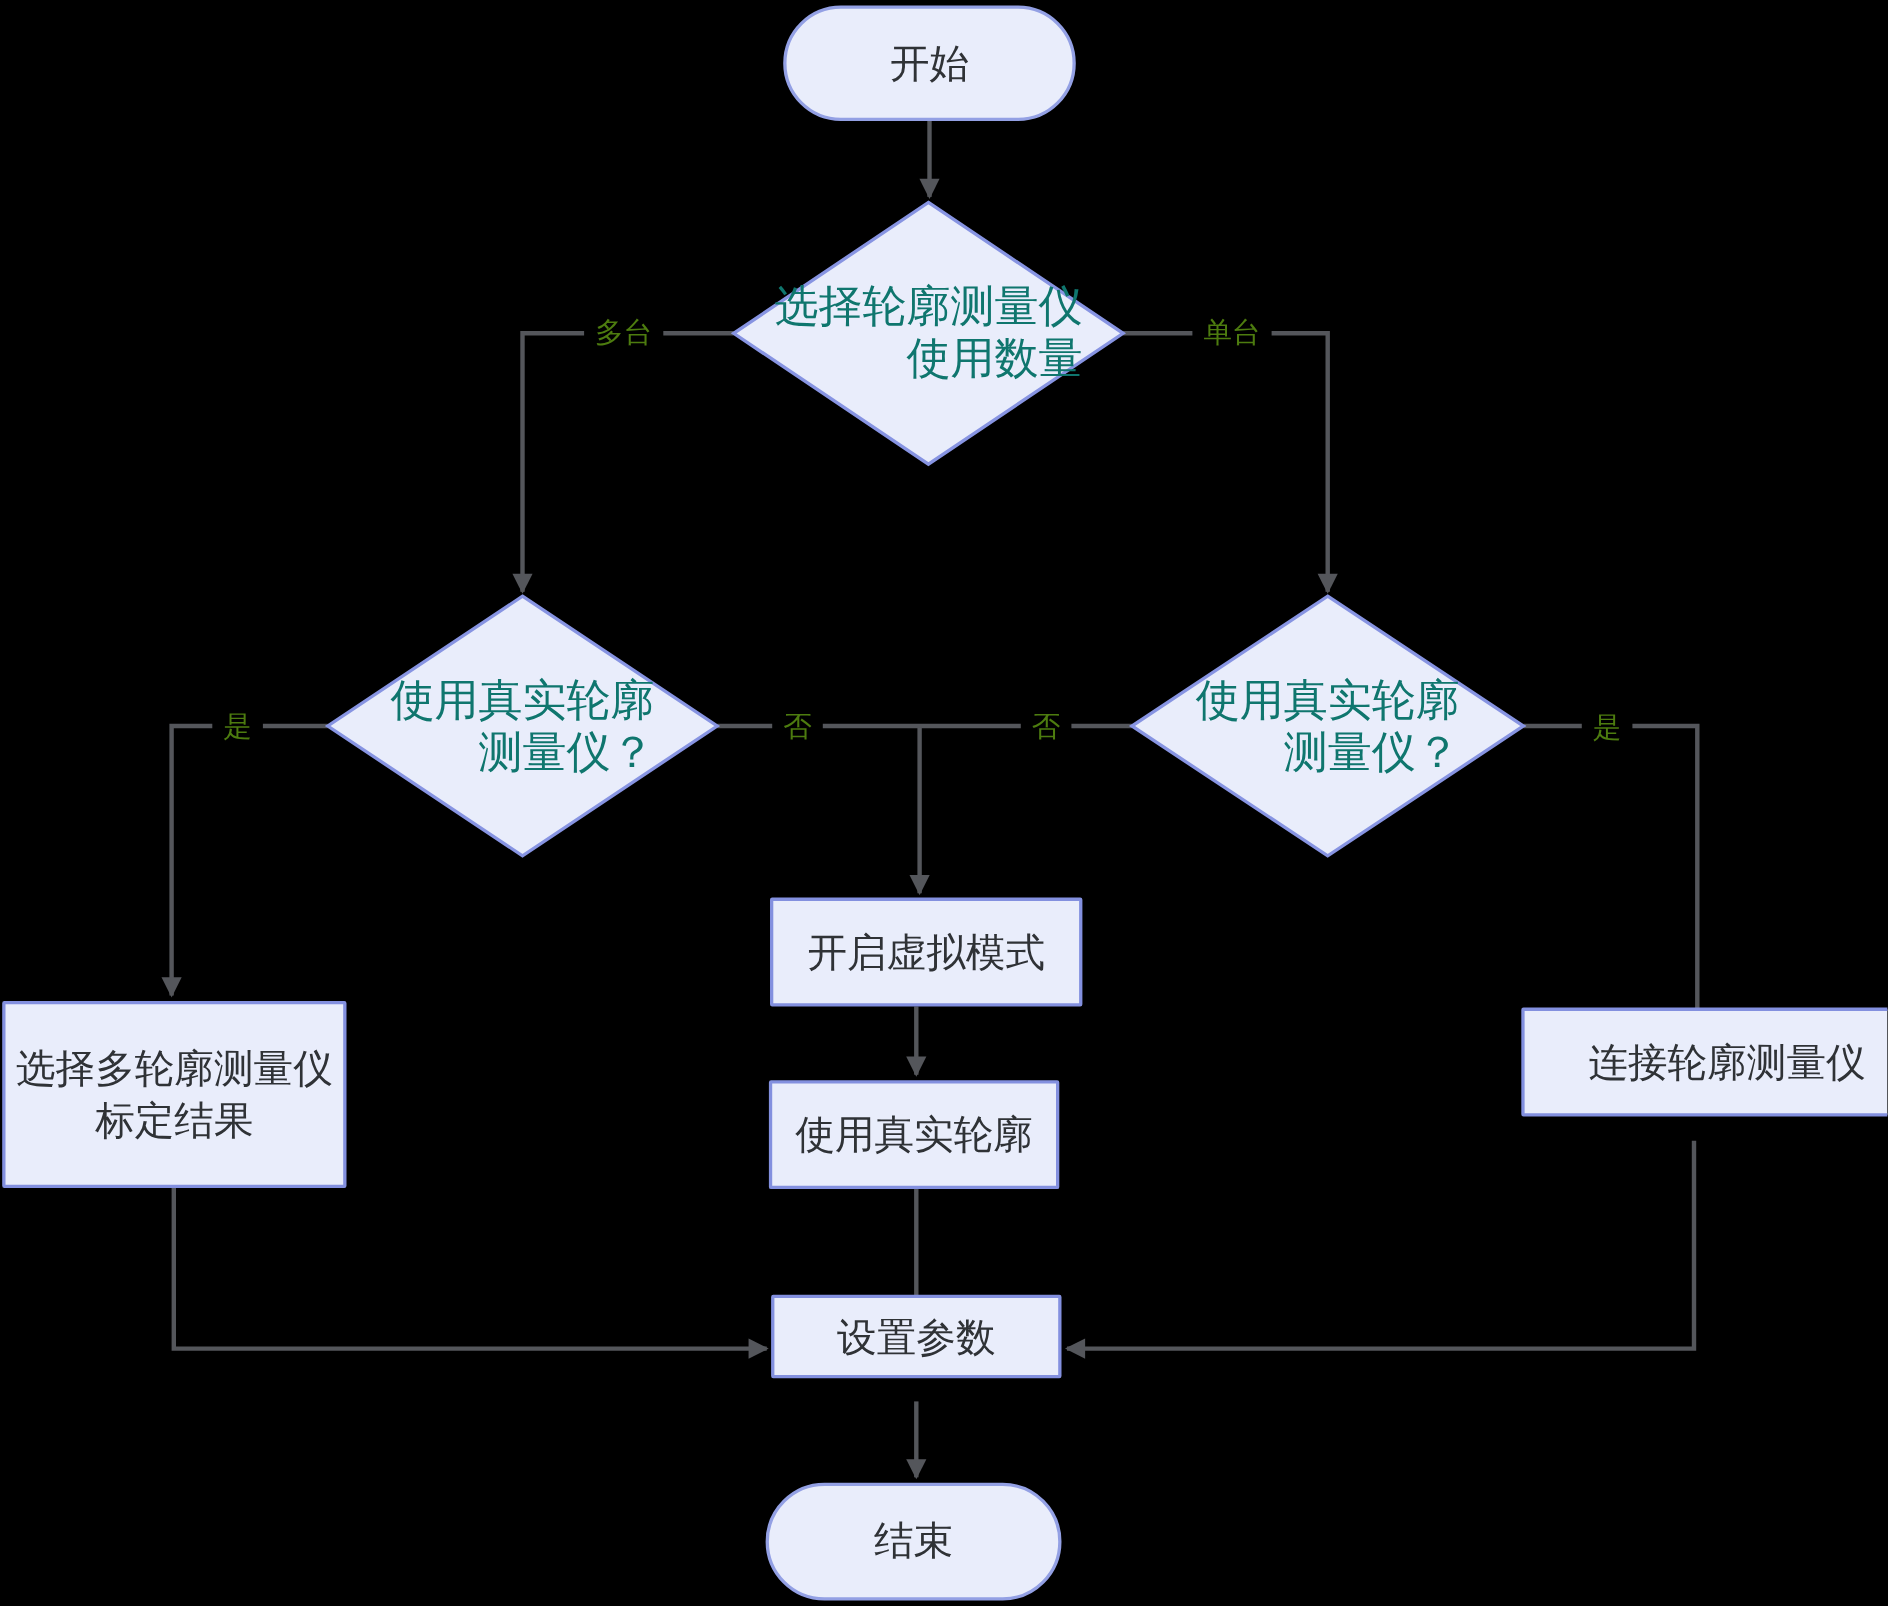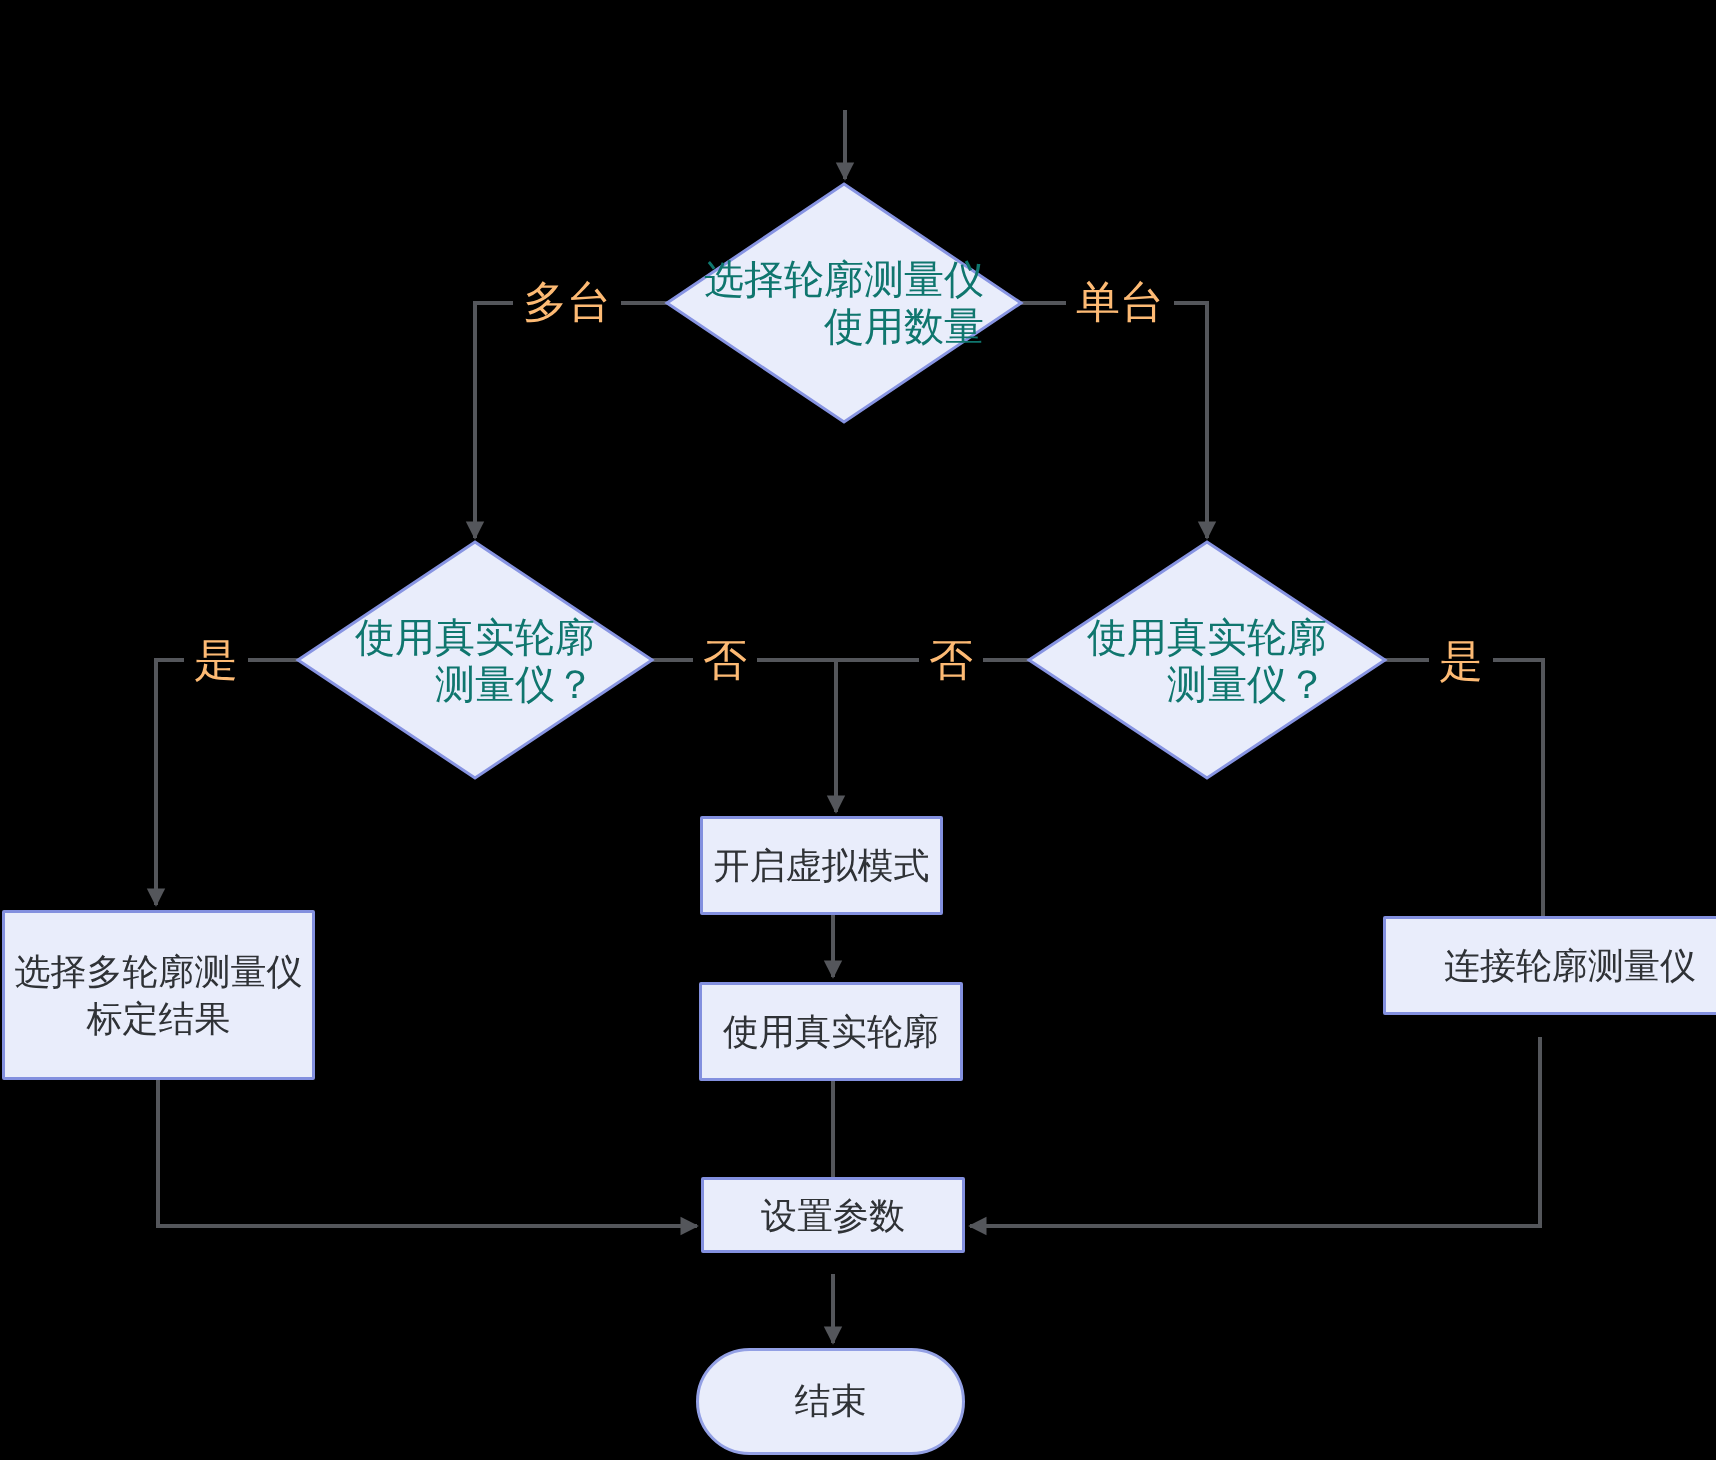--- a/index.html
+++ b/index.html
@@ -22,22 +22,22 @@
   }
   .stadium{border-radius:54px;border-color:#93A0E4;}
   .rect{border-radius:2px;}
   .diamond-text{
     position:absolute;transform:translate(-50%,-50%);
     color:#0f766e;font-size:40px;line-height:47px;
     text-align:right;white-space:pre-line;
   }
   .edge-label{
     position:absolute;transform:translate(-50%,-50%);
-    background:#000000;color:#fdba74;
-    font-size:44px;line-height:42px;padding:0 10px;
+    background:#000000;color:#4d7c0f;
+    font-size:26px;line-height:42px;padding:0 10px;
     white-space:nowrap;
   }
 </style>
 </head>
 <body>
 
 <div class="canvas">
 
   <svg class="connector-layer" width="1716" height="1460" viewBox="0 0 1716 1460">
     <defs>
@@ -68,22 +68,23 @@
 
     <path class="edge" d="M1540 1037 L1540 1226 L970 1226" marker-end="url(#ah)"></path>
 
     <path class="edge" d="M833 1274 L833 1343" marker-end="url(#ah)"></path>
 
     <polygon class="diamond-shape" points="844,184 1021,303 844,422 667,303"></polygon>
     <polygon class="diamond-shape" points="475,542 652,660 475,778 298,660"></polygon>
     <polygon class="diamond-shape" points="1207,542 1385,660 1207,778 1029,660"></polygon>
   </svg>
 
+  <div class="node stadium" style="left:712px;top:5px;width:266px;height:105px;">开始</div>
 
-  <div class="node rect" style="left:700px;top:816px;width:243px;height:99px;">开启虚拟模式</div>
+  <div class="node rect" style="left:700px;top:816px;width:284px;height:99px;">开启虚拟模式</div>
 
   <div class="node rect" style="left:699px;top:982px;width:264px;height:99px;">使用真实轮廓</div>
 
   <div class="node rect" style="left:2px;top:910px;width:313px;height:170px;">选择多轮廓测量仪
 标定结果</div>
 
   <div class="node rect" style="left:1383px;top:916px;width:374px;height:99px;">连接轮廓测量仪</div>
 
   <div class="node rect" style="left:701px;top:1177px;width:264px;height:76px;">设置参数</div>
 

